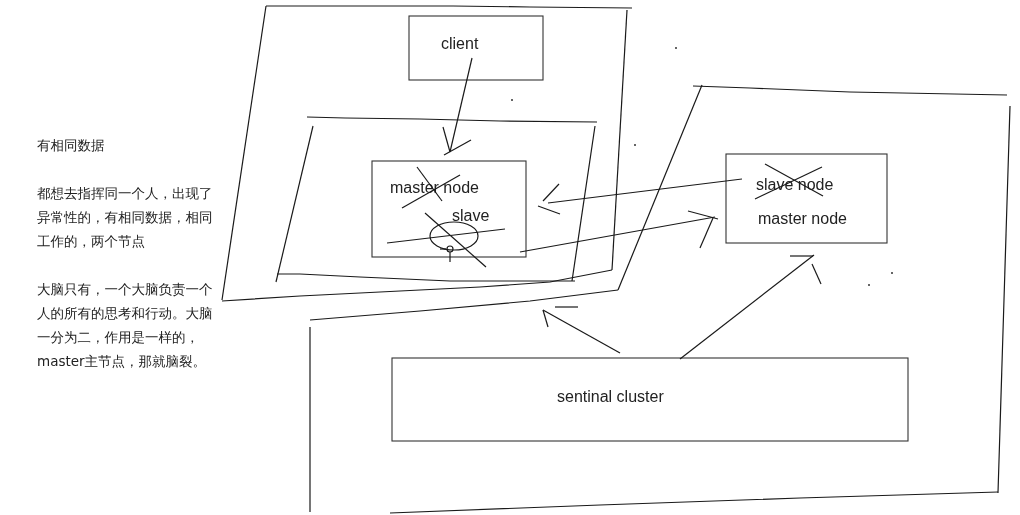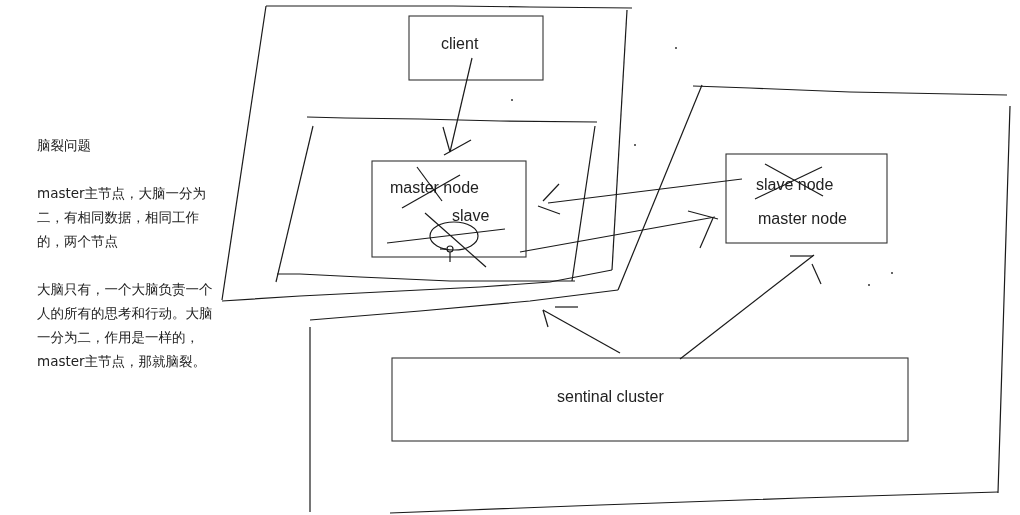--- a/index.html
+++ b/index.html
@@ -10,22 +10,22 @@
     .notes p { margin: 0 0 24px 0; }
     svg.canvas { position: absolute; left: 0; top: 0; }
     svg .stroke { stroke: #1a1a1a; stroke-width: 1.2; fill: none; }
     svg .box { stroke: #333; stroke-width: 1.1; fill: #fff; }
     svg text { font-family: "Liberation Sans", "DejaVu Sans", sans-serif; font-size: 16px; fill: #222; }
   </style>
 </head>
 <body>
 
 <div class="notes">
-  <div class="title">脑裂问题</div>
-  <p>master主节点，大脑一分为二，有相同数据，相同工作的，两个节点</p>
+  <div class="title">有相同数据</div>
+  <p>都想去指挥同一个人，出现了异常性的，有相同数据，相同工作的，两个节点</p>
   <p>大脑只有，一个大脑负责一个人的所有的思考和行动。大脑一分为二，作用是一样的，master主节点，那就脑裂。</p>
 </div>
 
 <svg class="canvas" width="1020" height="515" viewBox="0 0 1020 515">
 
   <g>
     <polyline class="stroke" points="266,6 333,6 453,6 530,7 632,8"></polyline>
     <polyline class="stroke" points="266,6 222,300"></polyline>
     <polyline class="stroke" points="627,10 612,270"></polyline>
     <polyline class="stroke" points="222,301 300,296 480,287 550,282 612,270"></polyline>

